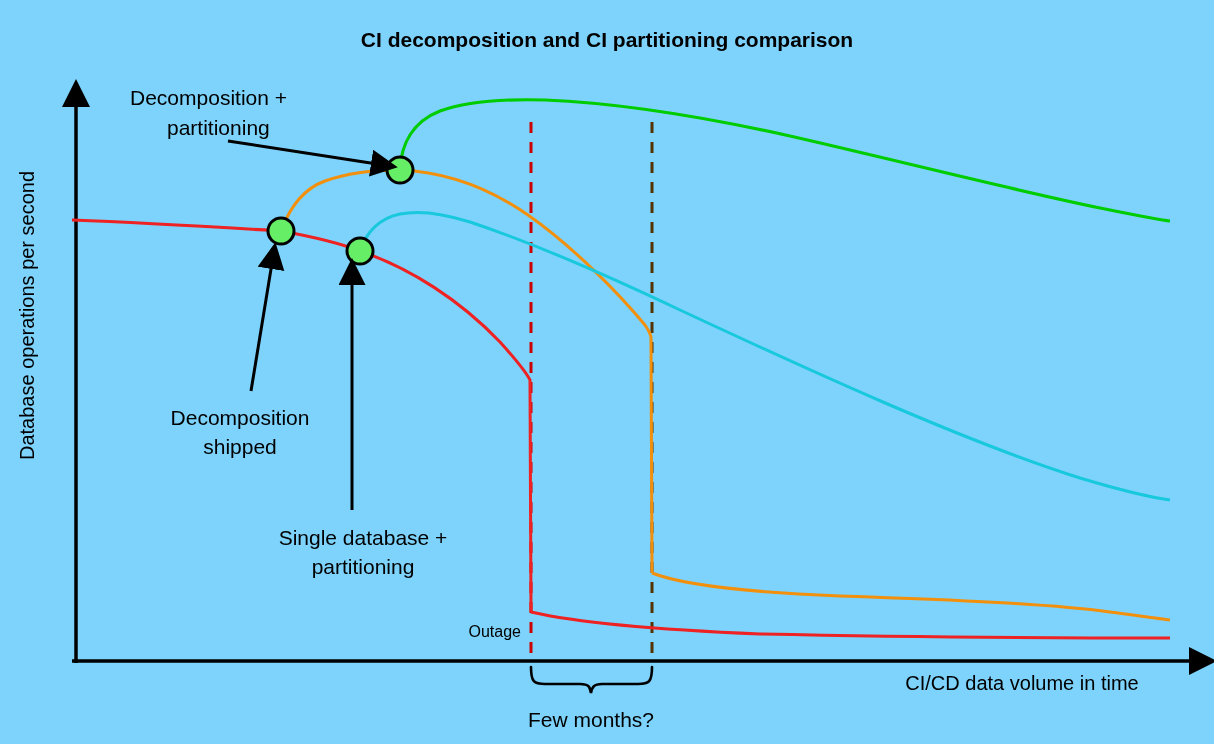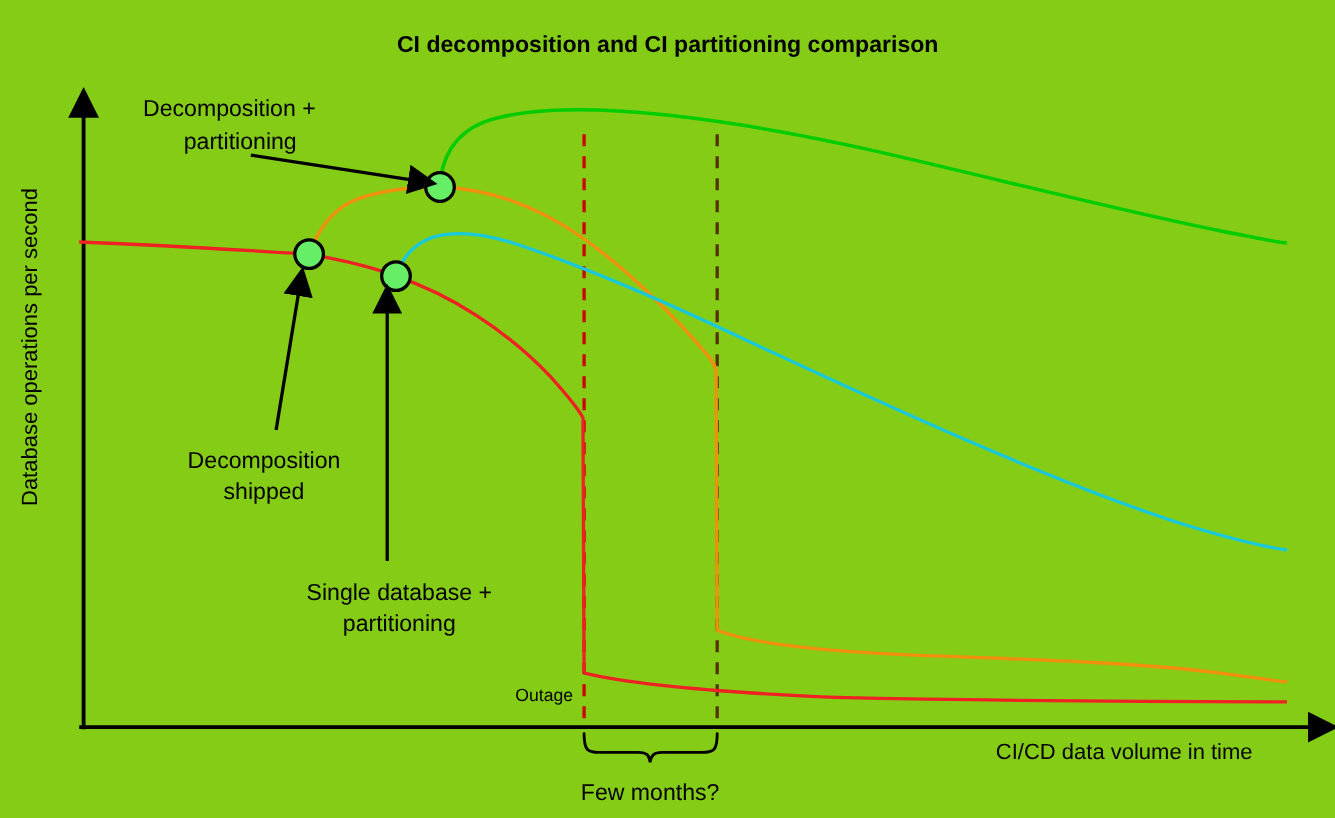--- a/index.html
+++ b/index.html
@@ -8,21 +8,21 @@
     background: #ffffff;
   }
   body {
     font-family: "Liberation Sans", sans-serif;
     color: #000000;
   }
   #page {
     position: relative;
     width: 1214px;
     height: 744px;
-    background: #84cc16;
+    background: #7dd3fc;
     overflow: hidden;
   }
   #chart-svg {
     position: absolute;
     left: 0;
     top: 0;
     width: 1214px;
     height: 744px;
   }
   .svg-text {

